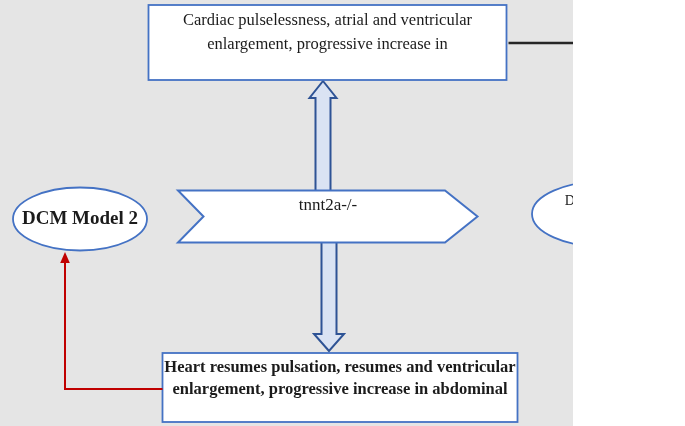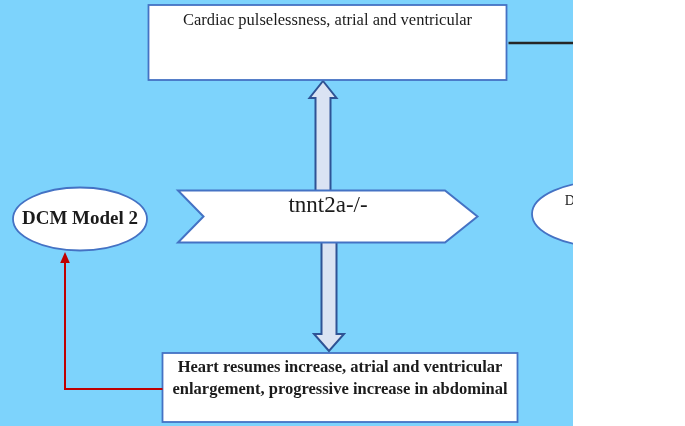--- a/index.html
+++ b/index.html
@@ -4,21 +4,21 @@
 <style>
   html, body {
     margin: 0;
     padding: 0;
     background: #ffffff;
   }
   .canvas {
     position: relative;
     width: 573px;
     height: 426px;
-    background: #7dd3fc;
+    background: #e5e5e5;
     font-family: "Liberation Serif", serif;
     color: #1b1b1b;
     overflow: hidden;
   }
   .layer-svg {
     position: absolute;
     left: 0;
     top: 0;
     z-index: 1;
   }
@@ -31,21 +31,21 @@
     left: 148px;
     top: 8px;
     width: 359px;
     font-size: 16.5px;
     line-height: 24px;
   }
   .chevron-text {
     left: 203px;
     top: 192px;
     width: 250px;
-    font-size: 23px;
+    font-size: 17px;
     line-height: 25px;
   }
   .bottom-box-text {
     left: 162px;
     top: 356px;
     width: 356px;
     font-size: 16.5px;
     line-height: 22px;
     font-weight: bold;
   }
@@ -91,28 +91,29 @@
     </g>
 
     <g>
       <path d="M 162.5 389 H 65 V 262" fill="none" stroke="#c00000" stroke-width="2"></path>
       <polygon points="65,252 60.2,263 69.8,263" fill="#c00000"></polygon>
     </g>
   </svg>
 
   <div class="txt top-box-text">
     <div>Cardiac pulselessness, atrial and ventricular</div>
+    <div>enlargement, progressive increase in</div>
   </div>
 
   <div class="txt chevron-text">
     <div>tnnt2a-/-</div>
   </div>
 
   <div class="txt bottom-box-text">
-    <div>Heart resumes increase, atrial and ventricular</div>
+    <div>Heart resumes pulsation, resumes and ventricular</div>
     <div>enlargement, progressive increase in abdominal</div>
   </div>
 
   <div class="txt left-ellipse-label">DCM Model 2</div>
 
   <div class="txt right-ellipse-label">DCM Model 1</div>
 
 </div>
 
 </body></html>

